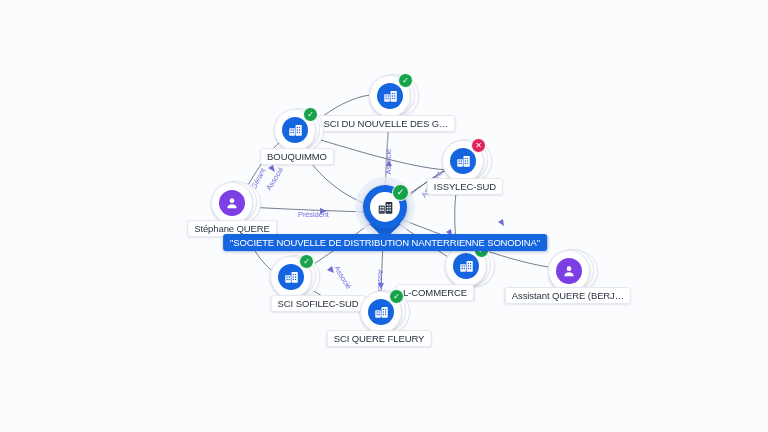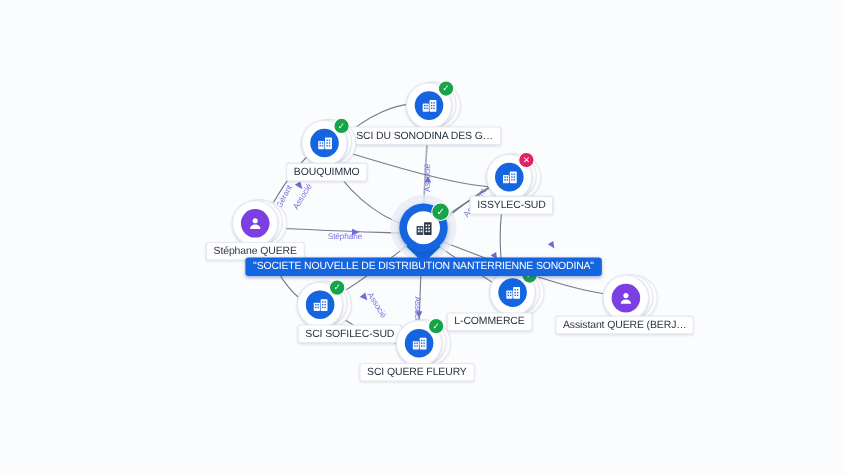--- a/index.html
+++ b/index.html
@@ -132,21 +132,21 @@
       <polygon points="327,270 332,266 334,273"></polygon>
       <polygon points="268,168 273,165 275,172"></polygon>
       <polygon points="498,222 503,219 504,226"></polygon>
     </g>
   </svg>
 
   <div id="edge-labels">
       <div class="elabel" style="left: 388px; top: 170px; transform: rotate(-90deg);">Associé</div>
       <div class="elabel" style="left: 268px; top: 185px; transform: rotate(-58deg);">Associé</div>
       <div class="elabel" style="left: 423px; top: 192px; transform: rotate(-55deg);">Assistant</div>
-      <div class="elabel" style="left: 298px; top: 210px; transform: rotate(0deg);">Stéphane</div>
+      <div class="elabel" style="left: 298px; top: 210px; transform: rotate(0deg);">Président</div>
       <div class="elabel" style="left: 253px; top: 184px; transform: rotate(-62deg);">Gérant</div>
       <div class="elabel" style="left: 472px; top: 245px; transform: rotate(52deg);">Gérant</div>
       <div class="elabel" style="left: 336px; top: 262px; transform: rotate(58deg);">Associé</div>
       <div class="elabel" style="left: 380px; top: 265px; transform: rotate(90deg);">Associé</div>
     </div>
   <div id="nodes">
       <div class="node" style="left: 390px; top: 96px;">
         <div class="stack">
           <div class="sheet s3"></div>
           <div class="sheet s2"></div>
@@ -165,21 +165,21 @@
                 <rect x="14" y="10" width="2" height="2" fill="#1565e0"></rect>
                 <rect x="17.5" y="10" width="2" height="2" fill="#1565e0"></rect>
                 <rect x="14" y="14" width="2" height="2" fill="#1565e0"></rect>
                 <rect x="17.5" y="14" width="2" height="2" fill="#1565e0"></rect>
               </svg>
             </div>
           </div>
           <div class="badge ok">✓</div>
         </div>
       </div>
-      <div class="nlabel" style="left: 386px; top: 115px;">SCI DU SONODINA DES G…</div>
+      <div class="nlabel" style="left: 386px; top: 115px;">SCI DU NOUVELLE DES G…</div>
       <div class="node" style="left: 295px; top: 130px;">
         <div class="stack">
           <div class="sheet s3"></div>
           <div class="sheet s2"></div>
           <div class="sheet s1"></div>
           <div class="face">
             <div class="disc company">
               <svg width="15" height="14" viewBox="0 0 24 22" aria-hidden="true">
                 <rect x="2" y="8" width="9" height="12" rx="1" fill="#ffffff" opacity=".95"></rect>
                 <rect x="12" y="3" width="10" height="17" rx="1" fill="#ffffff"></rect>
@@ -262,21 +262,21 @@
                 <rect x="14" y="10" width="2" height="2" fill="#1565e0"></rect>
                 <rect x="17.5" y="10" width="2" height="2" fill="#1565e0"></rect>
                 <rect x="14" y="14" width="2" height="2" fill="#1565e0"></rect>
                 <rect x="17.5" y="14" width="2" height="2" fill="#1565e0"></rect>
               </svg>
             </div>
           </div>
           <div class="badge ok">✓</div>
         </div>
       </div>
-      <div class="nlabel" style="left: 445px; top: 284px;">L-COMMERCE</div>
+      <div class="nlabel" style="left: 435px; top: 284px;">L-COMMERCE</div>
       <div class="node" style="left: 569px; top: 271px;">
         <div class="stack">
           <div class="sheet s3"></div>
           <div class="sheet s2"></div>
           <div class="sheet s1"></div>
           <div class="face">
             <div class="disc person">
               <svg width="14" height="14" viewBox="0 0 24 24" aria-hidden="true">
                 <circle cx="12" cy="8" r="4" fill="#fff"></circle>
                 <path d="M4 21c0-4.4 3.6-7 8-7s8 2.6 8 7z" fill="#fff"></path>

